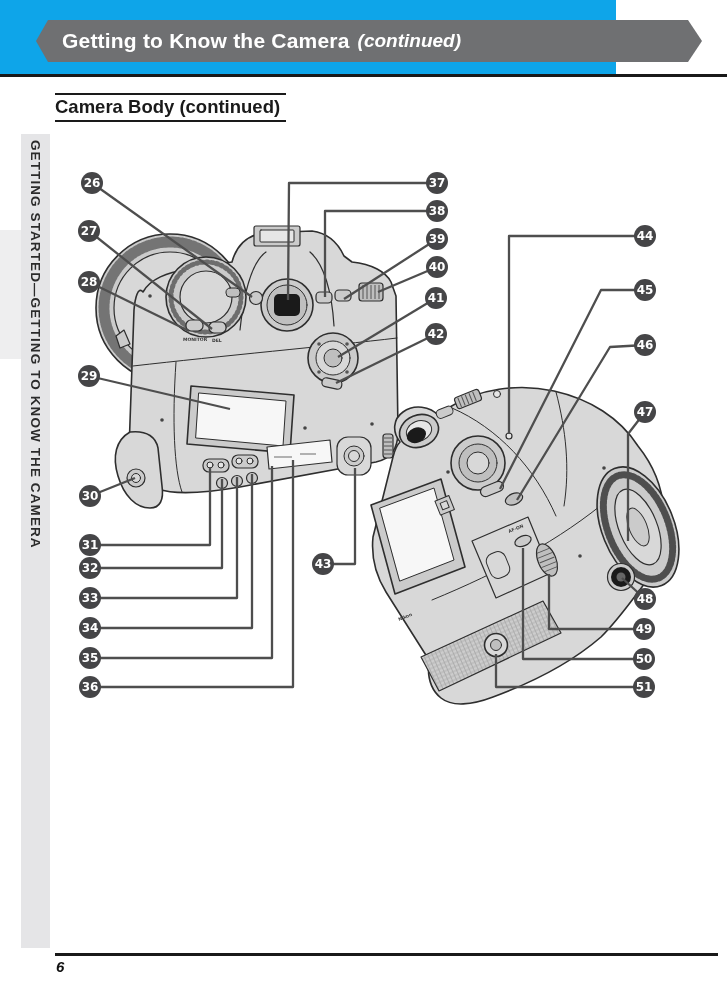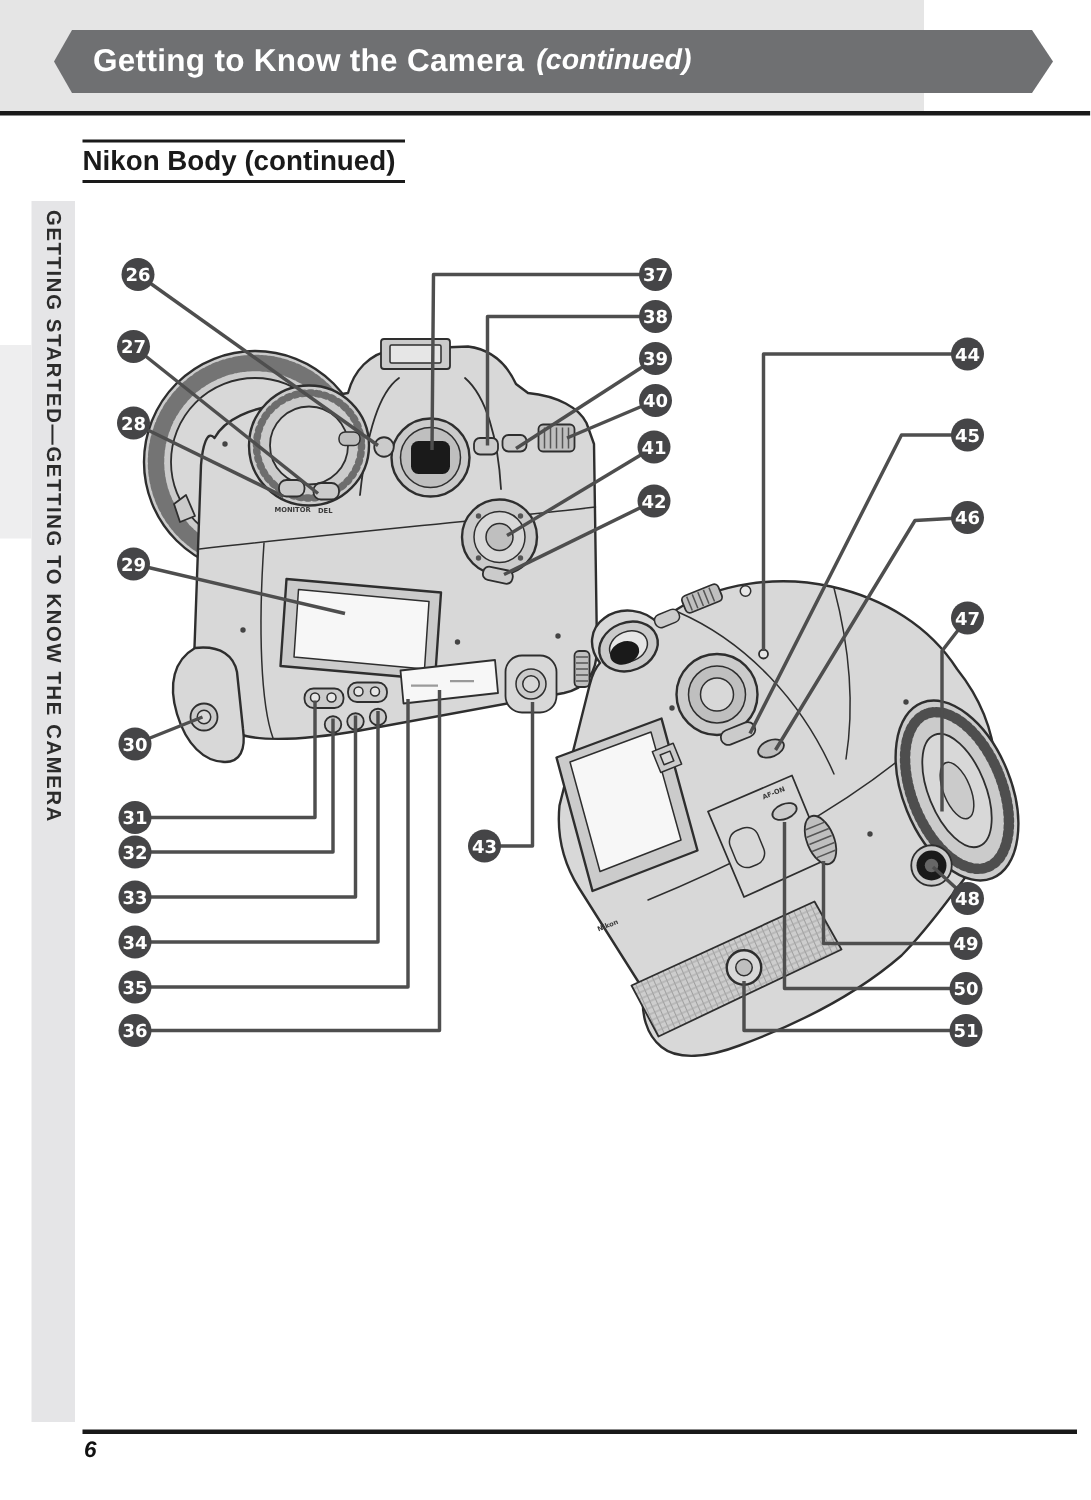--- a/index.html
+++ b/index.html
@@ -1,19 +1,19 @@
 <!DOCTYPE html>
 <html><head>
 <meta charset="utf-8">
 <style>
   html,body{margin:0;padding:0;background:#ffffff;}
   .page{position:relative;width:727px;height:1000px;background:#ffffff;overflow:hidden;
         font-family:"Liberation Sans",sans-serif;}
   
-  .header-band{position:absolute;left:0;top:0;width:616px;height:74px;background:#e5e5e5;}
+  .header-band{position:absolute;left:0;top:0;width:616px;height:74px;background:#0ea5e9;}
   .banner{position:absolute;left:36px;top:20px;width:666px;height:42px;background:#6f7072;
           clip-path:polygon(12px 0,652px 0,666px 21px,652px 42px,12px 42px,0 21px);
           display:flex;align-items:center;padding-left:26px;box-sizing:border-box;gap:8px;}
   .banner-title{color:#ffffff;font-size:21px;font-weight:bold;letter-spacing:.2px;white-space:nowrap;}
   .banner-subtitle{color:#ffffff;font-size:19px;font-weight:bold;font-style:italic;white-space:nowrap;}
   .header-rule{position:absolute;left:0;top:74px;width:727px;height:2.5px;background:#191919;}
   
   .section-title{position:absolute;left:55px;top:93px;width:max-content;
                  border-top:2.2px solid #1a1a1a;border-bottom:2.2px solid #1a1a1a;
                  padding:1px 6px 2px 0;font-size:18.5px;font-weight:bold;color:#1a1a1a;}
@@ -45,21 +45,21 @@
 <div class="page">
 
   <div class="header-band">
     <div class="banner">
       <span class="banner-title">Getting to Know the Camera</span>
       <span class="banner-subtitle">(continued)</span>
     </div>
   </div>
   <div class="header-rule"></div>
 
-  <div class="section-title">Nikon Body (continued)</div>
+  <div class="section-title">Camera Body (continued)</div>
 
   <div class="sidebar-strip"></div>
   <div class="sidebar-tab"></div>
   <div class="sidebar-label">GETTING STARTED—GETTING TO KNOW THE CAMERA</div>
 
   <svg class="diagram" viewBox="0 0 727 1000">
     <defs>
       <pattern id="hatch" width="4" height="4" patternUnits="userSpaceOnUse" patternTransform="rotate(-24)">
         <rect width="4" height="4" fill="#cdcdcd"></rect>
         <line x1="0" y1="0" x2="0" y2="4" stroke="#909090" stroke-width="1"></line>

